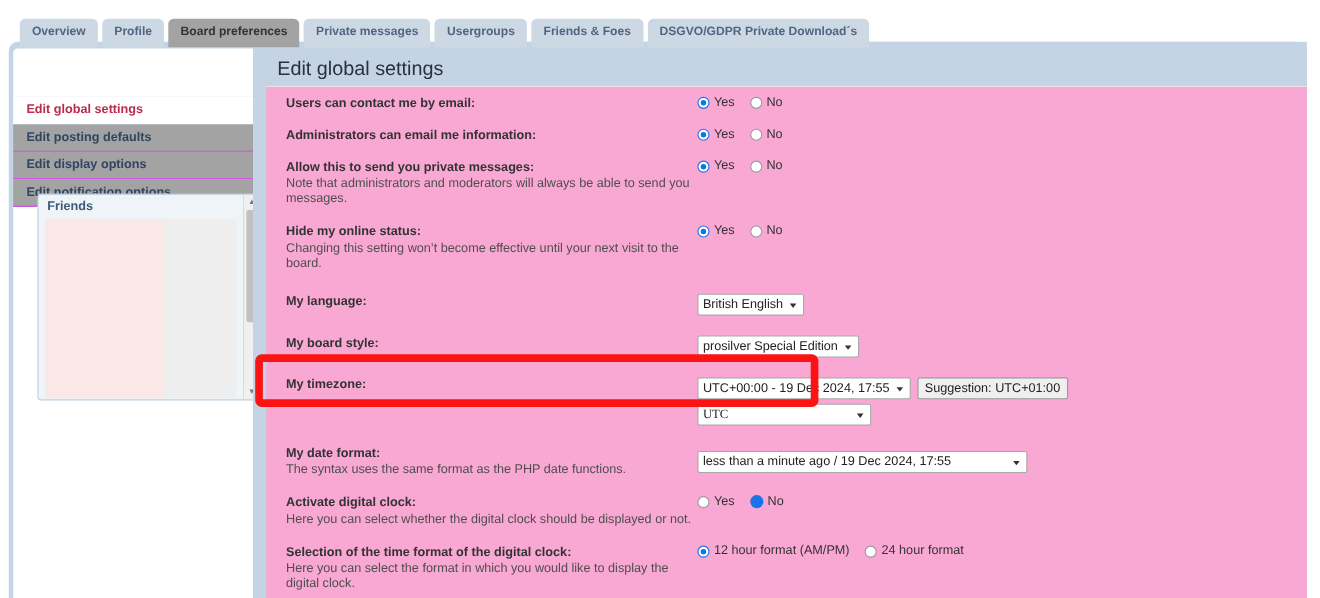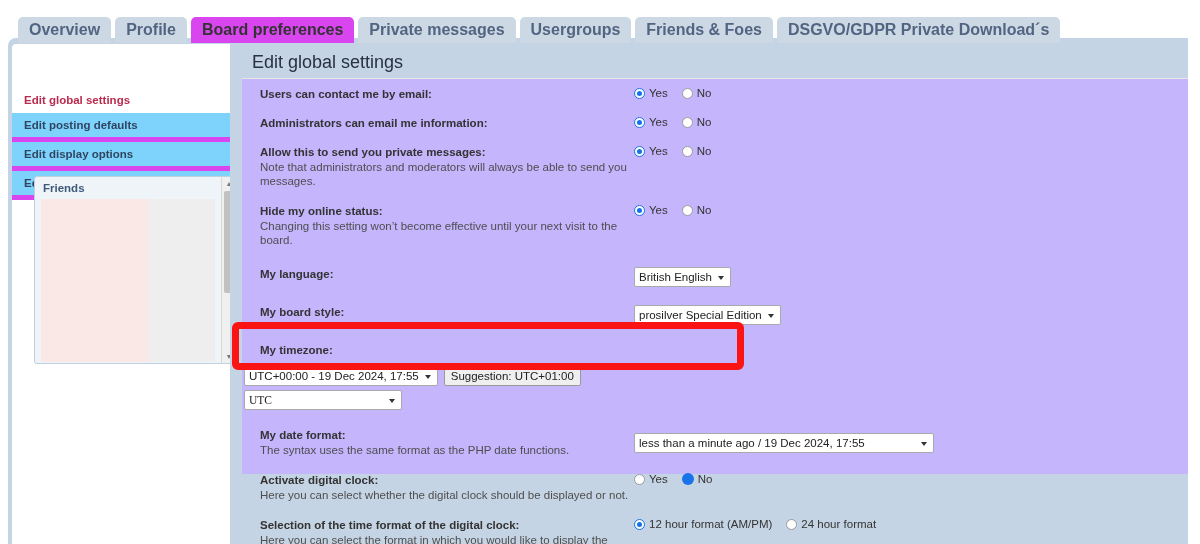--- a/index.html
+++ b/index.html
@@ -14,30 +14,30 @@
 
   
   .tabbar {
     position: absolute; left: 18px; top: 17px;
     display: flex; align-items: flex-end; gap: 4px;
     z-index: 5;
   }
   .tab {
     background: #ccd9e4;
     color: #536482;
-    font-size: 16px;
+    font-size: 11px;
     font-weight: bold;
     padding: 6px 11px 7px 11px;
     border-radius: 5px 5px 0 0;
     line-height: 13px;
     white-space: nowrap;
     cursor: pointer;
   }
   .tab.active {
-    background: #d946ef;
+    background: #a3a3a3;
     color: #333333;
   }
 
   
   .wrapper {
     position: absolute; left: 8px; top: 38px;
     width: 1180px; height: 506px;
     background: #c5d4e4;
     border-radius: 8px 8px 0 0;
   }
@@ -50,24 +50,24 @@
     border-radius: 4px 0 0 0;
   }
   .navlist {
     position: absolute; left: 0; top: 44px; width: 218px;
     background: #c5d4e4;
   }
   .navitem {
     font-size: 11.5px; font-weight: bold;
     color: #314562;
     padding: 5px 0 5px 12px;
-    border-bottom: 5px solid #d946ef;
+    border-bottom: 1px solid #d946ef;
     line-height: 14px;
     cursor: pointer;
-    background: #7dd3fc;
+    background: #a3a3a3;
   }
   .navitem.active {
     background: #ffffff;
     color: #bc2a4d;
     border-bottom: 1px solid #ffffff;
   }
 
   .friends-panel {
     position: absolute; left: 22px; top: 132px;
     width: 202px; height: 188px;
@@ -119,22 +119,22 @@
     width: 958px; height: 506px;
     background: #c5d4e4;
   }
   .page-title {
     position: absolute; left: 22px; top: 14px;
     font-size: 18px; color: #28313f;
     font-weight: normal;
   }
   .panel {
     position: absolute; left: 12px; top: 40px;
-    width: 946px; height: 396px;
-    background: #c4b5fd;
+    width: 946px; height: 466px;
+    background: #f9a8d4;
     border-top: 1px solid #e7e7e7;
   }
 
   
   .frow {
     position: relative;
     display: flex;
     padding: 0;
   }
   .fleft { width: 390px; padding: 4px 0 4px 18px; }
@@ -343,21 +343,21 @@
         <div class="fright"><span class="sel">British English</span></div>
       </div>
 
       <div class="frow" style="padding-top:10px;">
         <div class="fleft">
             <div class="flabel">My board style:</div>
           </div>
         <div class="fright"><span class="sel">prosilver Special Edition</span></div>
       </div>
 
-      <div class="frow" style="padding-top:10px;flex-direction:column;">
+      <div class="frow" style="padding-top:10px;">
         <div class="fleft">
             <div class="flabel">My timezone:</div>
           </div>
         <div class="fright">
           <div style="display:flex; align-items:center; gap:6px;">
             <span class="sel">UTC+00:00 - 19 Dec 2024, 17:55</span>
             <span class="btn-suggest">Suggestion: UTC+01:00</span>
           </div>
           <div style="margin-top:4px;">
             <span class="sel" style="width:158px;font-family:Liberation Serif, serif;">UTC</span>

